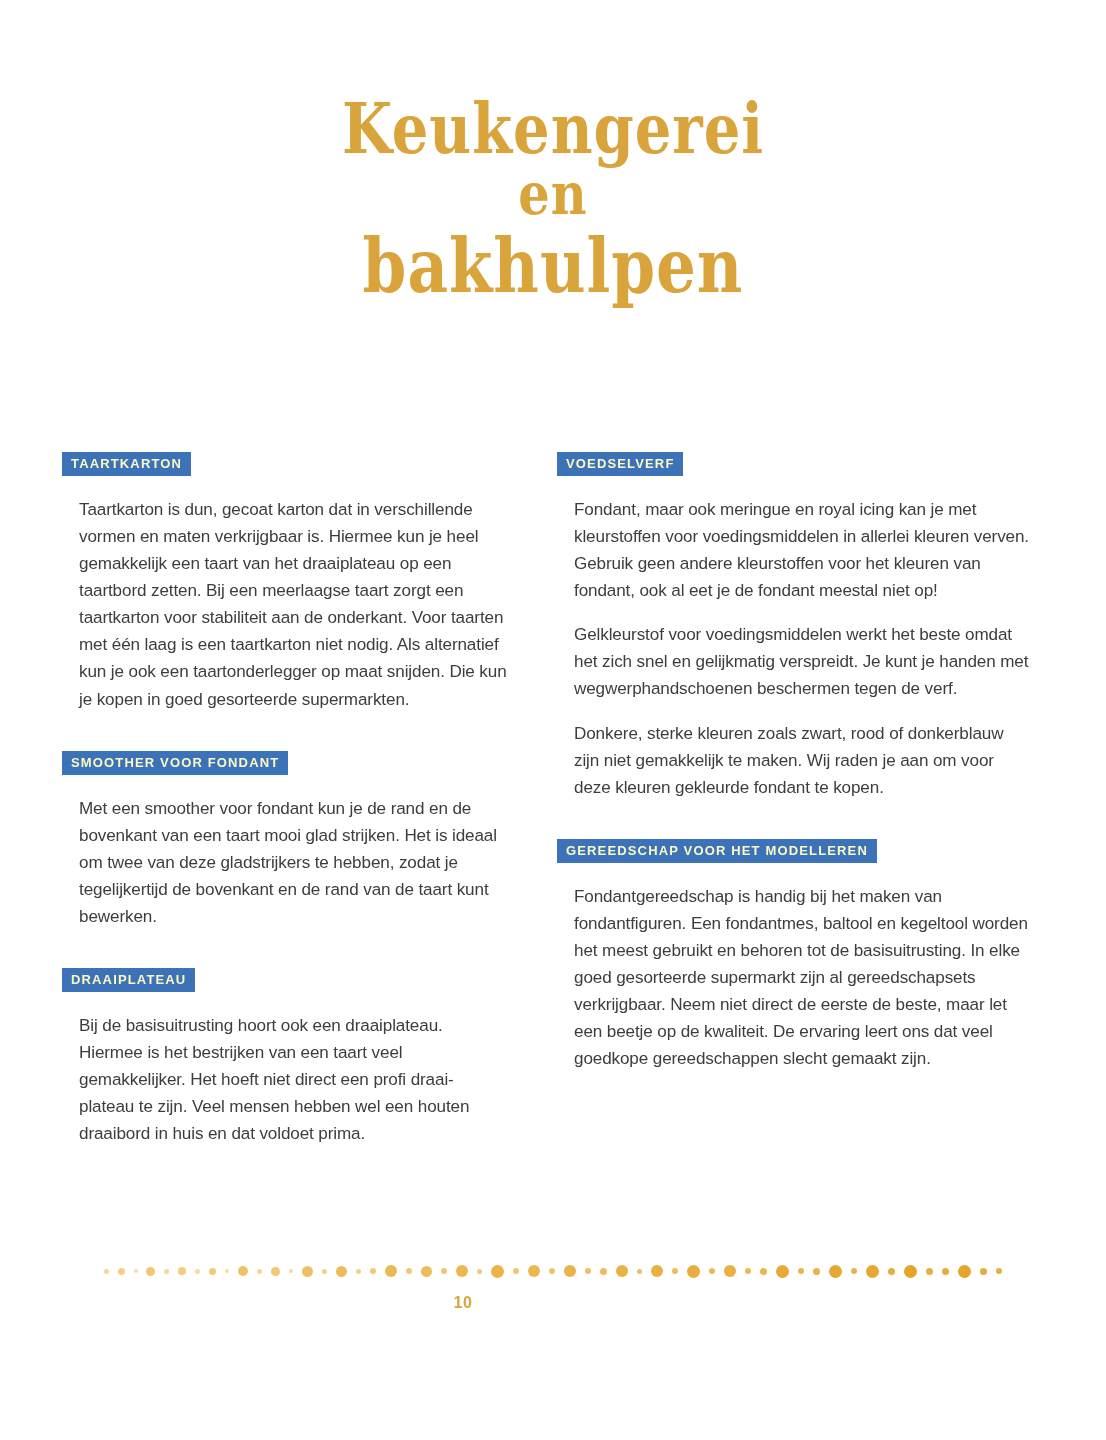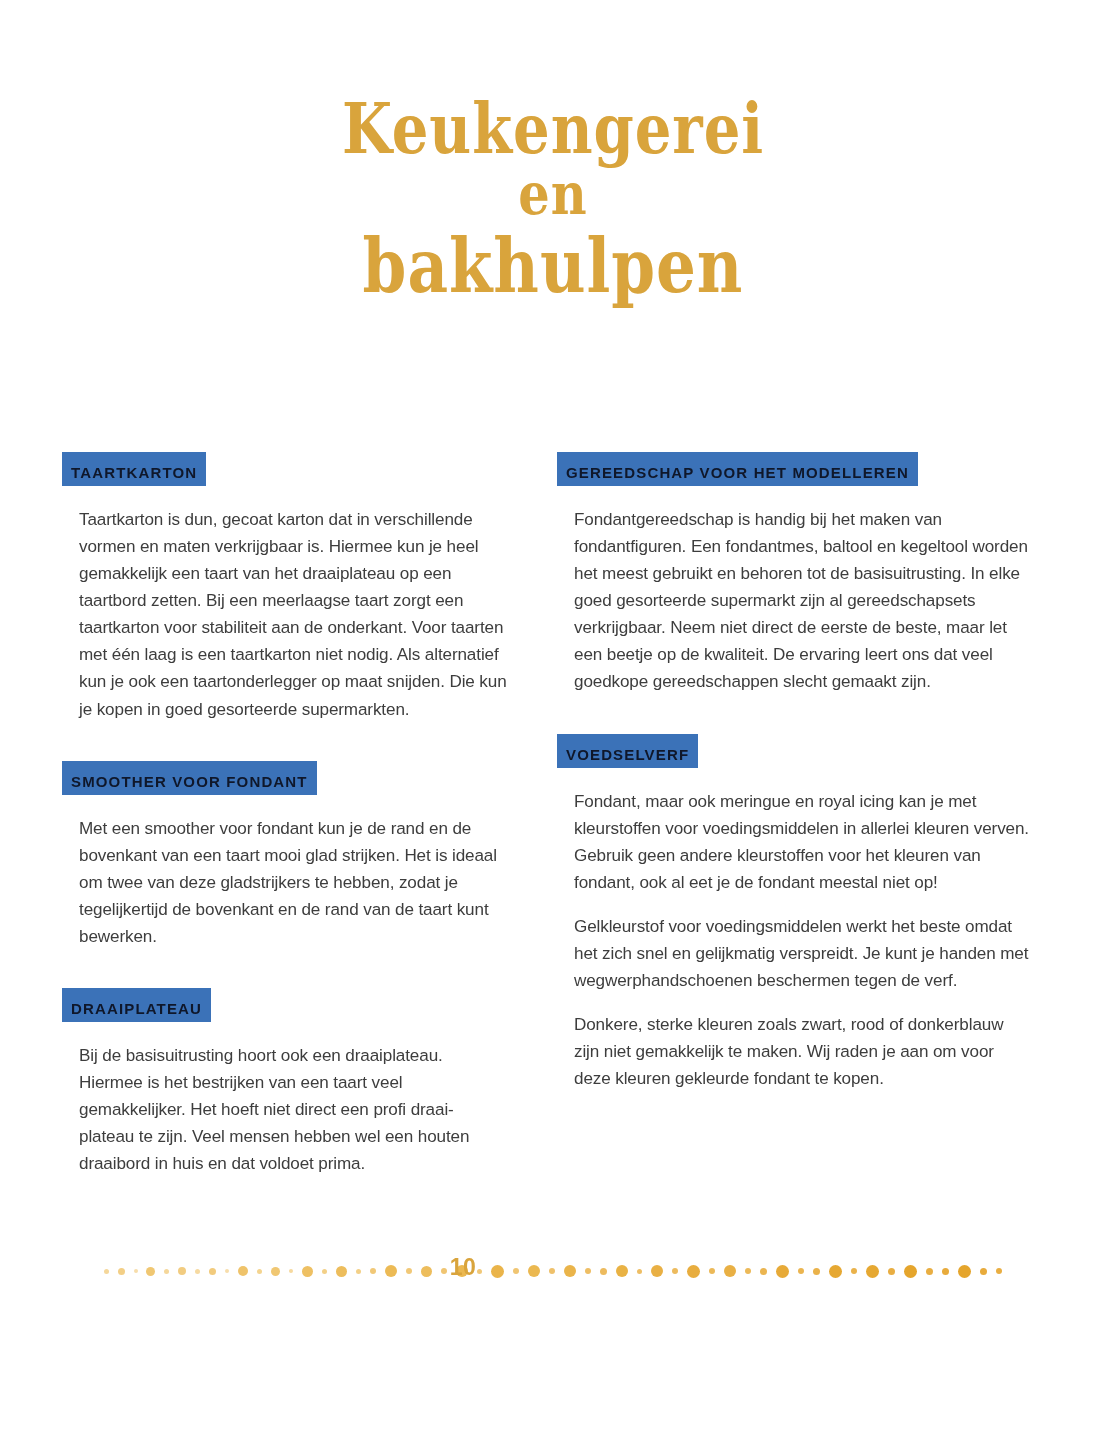--- a/index.html
+++ b/index.html
@@ -63,26 +63,26 @@
   }
   .col-left { margin-right: 33px; }
   .col-right { width: 489px; }
 
   .section { margin-bottom: 0; }
   .section + .section { margin-top: 38px; }
 
   .section-heading {
     display: inline-block;
     background: #3b72b8;
-    color: #0f172a;
+    color: #fef9c3;
     font-family: "Liberation Sans", sans-serif;
     font-weight: 700;
-    font-size: 15px;
+    font-size: 13px;
     letter-spacing: 1.15px;
-    padding: 13px 9px 6px 9px;
+    padding: 5px 9px 6px 9px;
     line-height: 1.0;
     white-space: nowrap;
   }
 
   .section-body {
     margin-top: 20px;
     font-family: "Liberation Sans", sans-serif;
     font-size: 17.1px;
     line-height: 1.585;
     color: #3d3d3d;
@@ -105,27 +105,27 @@
   }
   .dot {
     border-radius: 50%;
     flex: 0 0 auto;
   }
 
   
   .page-number {
     position: absolute;
     left: 0;
-    top: 1254px;
+    top: 1294px;
     width: 926px;
     text-align: center;
     color: #d9a43c;
     font-family: "Liberation Sans", sans-serif;
     font-weight: 700;
-    font-size: 23px;
+    font-size: 16px;
     letter-spacing: 0.5px;
   }
 </style>
 </head>
 <body>
 
 <div class="title-block">
   <span class="title-line title-line-1">Keukengerei</span>
   <span class="title-line title-line-2">en</span>
   <span class="title-line title-line-3">bakhulpen</span>
@@ -154,32 +154,32 @@
       <div class="section-body">
         <p>Bij de basisuitrusting hoort ook een draaiplateau. Hiermee is het bestrijken van een taart veel gemakkelijker. Het hoeft niet direct een profi draai-plateau te zijn. Veel mensen hebben wel een houten draaibord in huis en dat voldoet prima.</p>
       </div>
     </div>
 
   </div>
 
   <div class="col col-right">
 
     <div class="section">
-      <div class="section-heading">GEREEDSCHAP VOOR HET MODELLEREN</div>
-      <div class="section-body">
-        <p>Fondantgereedschap is handig bij het maken van fondantfiguren. Een fondantmes, baltool en kegeltool worden het meest gebruikt en behoren tot de basisuitrusting. In elke goed gesorteerde supermarkt zijn al gereedschapsets verkrijgbaar. Neem niet direct de eerste de beste, maar let een beetje op de kwaliteit. De ervaring leert ons dat veel goedkope gereedschappen slecht gemaakt zijn.</p>
-      </div>
-    </div>
-
-    <div class="section">
       <div class="section-heading">VOEDSELVERF</div>
       <div class="section-body">
         <p>Fondant, maar ook meringue en royal icing kan je met kleurstoffen voor voedingsmiddelen in allerlei kleuren verven. Gebruik geen andere kleurstoffen voor het kleuren van fondant, ook al eet je de fondant meestal niet op!</p>
         <p>Gelkleurstof voor voedingsmiddelen werkt het beste omdat het zich snel en gelijkmatig verspreidt. Je kunt je handen met wegwerphandschoenen beschermen tegen de verf.</p>
         <p>Donkere, sterke kleuren zoals zwart, rood of donkerblauw zijn niet gemakkelijk te maken. Wij raden je aan om voor deze kleuren gekleurde fondant te kopen.</p>
+      </div>
+    </div>
+
+    <div class="section">
+      <div class="section-heading">GEREEDSCHAP VOOR HET MODELLEREN</div>
+      <div class="section-body">
+        <p>Fondantgereedschap is handig bij het maken van fondantfiguren. Een fondantmes, baltool en kegeltool worden het meest gebruikt en behoren tot de basisuitrusting. In elke goed gesorteerde supermarkt zijn al gereedschapsets verkrijgbaar. Neem niet direct de eerste de beste, maar let een beetje op de kwaliteit. De ervaring leert ons dat veel goedkope gereedschappen slecht gemaakt zijn.</p>
       </div>
     </div>
 
   </div>
 </div>
 
 <div class="dot-divider" id="dot-divider">
     <span class="dot" style="width: 5px; height: 5px; background: rgb(245, 215, 154); margin-right: 9px;"></span>
     <span class="dot" style="width: 7px; height: 7px; background: rgb(243, 207, 134); margin-right: 9px;"></span>
     <span class="dot" style="width: 4px; height: 4px; background: rgb(247, 221, 171); margin-right: 8px;"></span>

